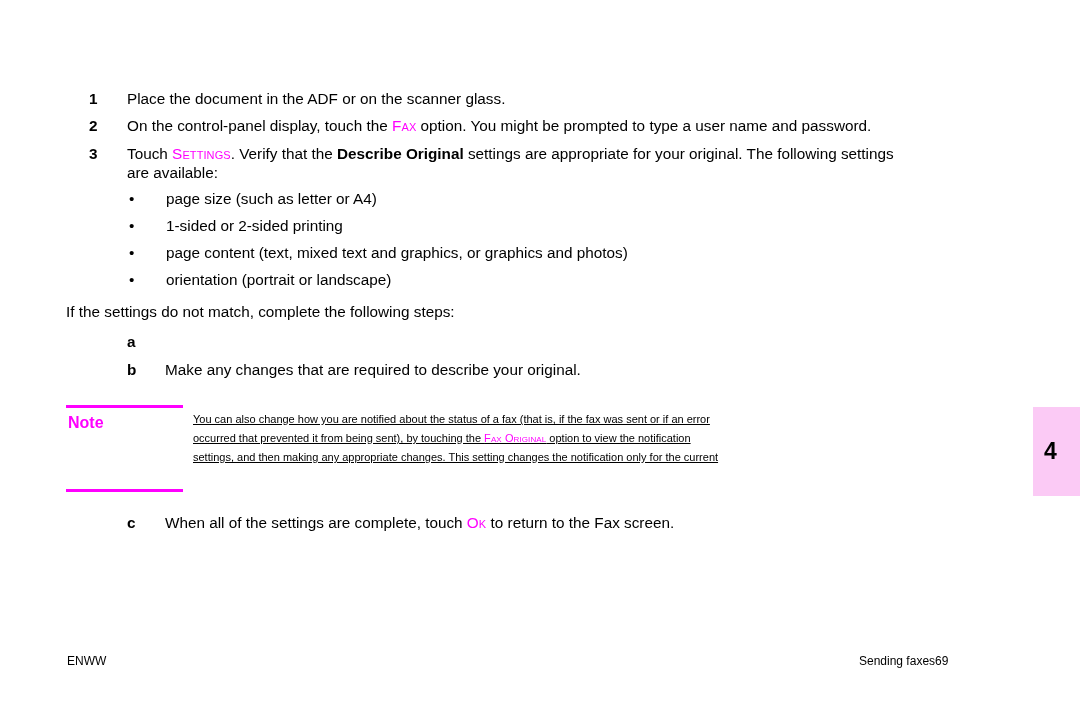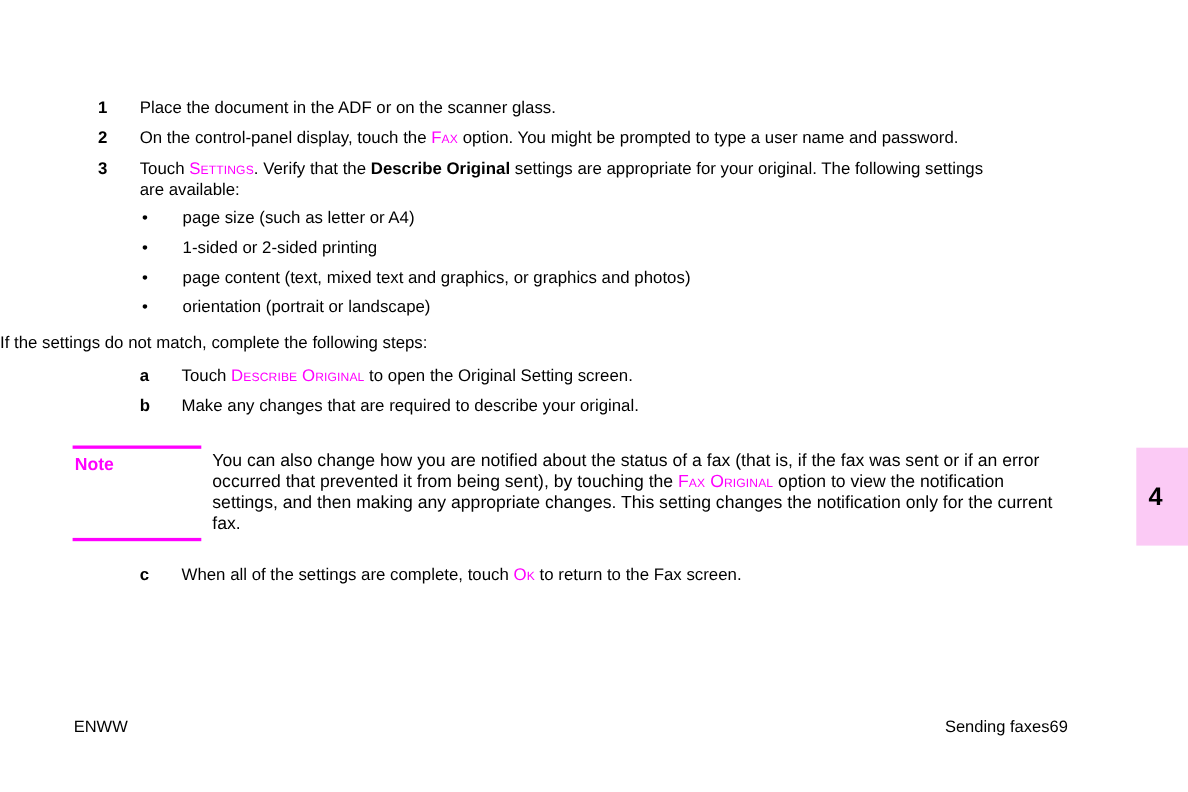--- a/index.html
+++ b/index.html
@@ -86,20 +86,21 @@
     position: absolute;
     left: 129px;
     top: 0;
     font-size: 15.3px;
     line-height: 19px;
   }
 
   
   .cont-para {
     margin: 0;
+    padding-left: 66px;
     font-size: 15.3px;
     line-height: 19px;
   }
 
   
   .substep {
     position: relative;
     padding-left: 165px;
     font-size: 15.3px;
     line-height: 19px;
@@ -131,44 +132,45 @@
     position: absolute;
     left: 68px;
     top: 8px;
     color: #ff00ff;
     font-weight: bold;
     font-size: 16px;
     line-height: 19px;
   }
   .note-body {
     padding: 5px 0 6px 193px;
-    font-size: 16px;
+    font-size: 11px;
     line-height: 19px;
     color: #000;
     max-width: 1010px;
+    text-decoration: underline;
   }
   .note-body .nline { display: block; white-space: nowrap; }
 
   
   .uicaps {
     color: #ff00ff;
     font-variant: small-caps;
     letter-spacing: 0.1px;
     text-align: right;
   }
   .bold { font-weight: bold; }
 
   
   .footer {
     position: absolute;
     left: 0;
     top: 649px;
     width: 1080px;
     height: 24px;
-    font-size: 15px;
+    font-size: 12px;
     line-height: 24px;
     text-decoration: underline;
   }
   .footer .left {
     position: absolute;
     left: 67px;
     top: 0;
   }
   .footer .right {
     position: absolute;
@@ -221,36 +223,34 @@
       <li class="bullet">
         <span class="dot">•</span>
         <span>orientation (portrait or landscape)</span>
       </li>
     </ul>
 
     <div class="cont-para" style="position:absolute; left:0; top:302px; width:1010px;">If the settings do not match, complete the following steps:</div>
 
     <div class="substep" style="position:absolute; left:0; top:332px; width:1010px;">
       <span class="marker">a</span>
-      <span><span>Touch </span><span class="uicaps">Describe Original</span><span> to open the Original Setting screen.</span></span>
     </div>
 
     <div class="substep" style="position:absolute; left:0; top:360px; width:1010px;">
       <span class="marker">b</span>
       <span>Make any changes that are required to describe your original.</span>
     </div>
 
     <div class="note" style="position:absolute; left:0; top:405px; width:868px; height:87px;">
       <div class="note-rule top"></div>
       <div class="note-label">Note</div>
       <div class="note-body">
         <span class="nline">You can also change how you are notified about the status of a fax (that is, if the fax was sent or if an error</span>
         <span class="nline"><span>occurred that prevented it from being sent), by touching the </span><span class="uicaps">Fax Original</span><span> option to view the notification</span></span>
         <span class="nline">settings, and then making any appropriate changes. This setting changes the notification only for the current</span>
-        <span class="nline">fax.</span>
       </div>
       <div class="note-rule bot"></div>
     </div>
 
     <div class="substep" style="position:absolute; left:0; top:513px; width:1010px;">
       <span class="marker">c</span>
       <span><span>When all of the settings are complete, touch </span><span class="uicaps">Ok</span><span> to return to the Fax screen.</span></span>
     </div>
 
   </div>

